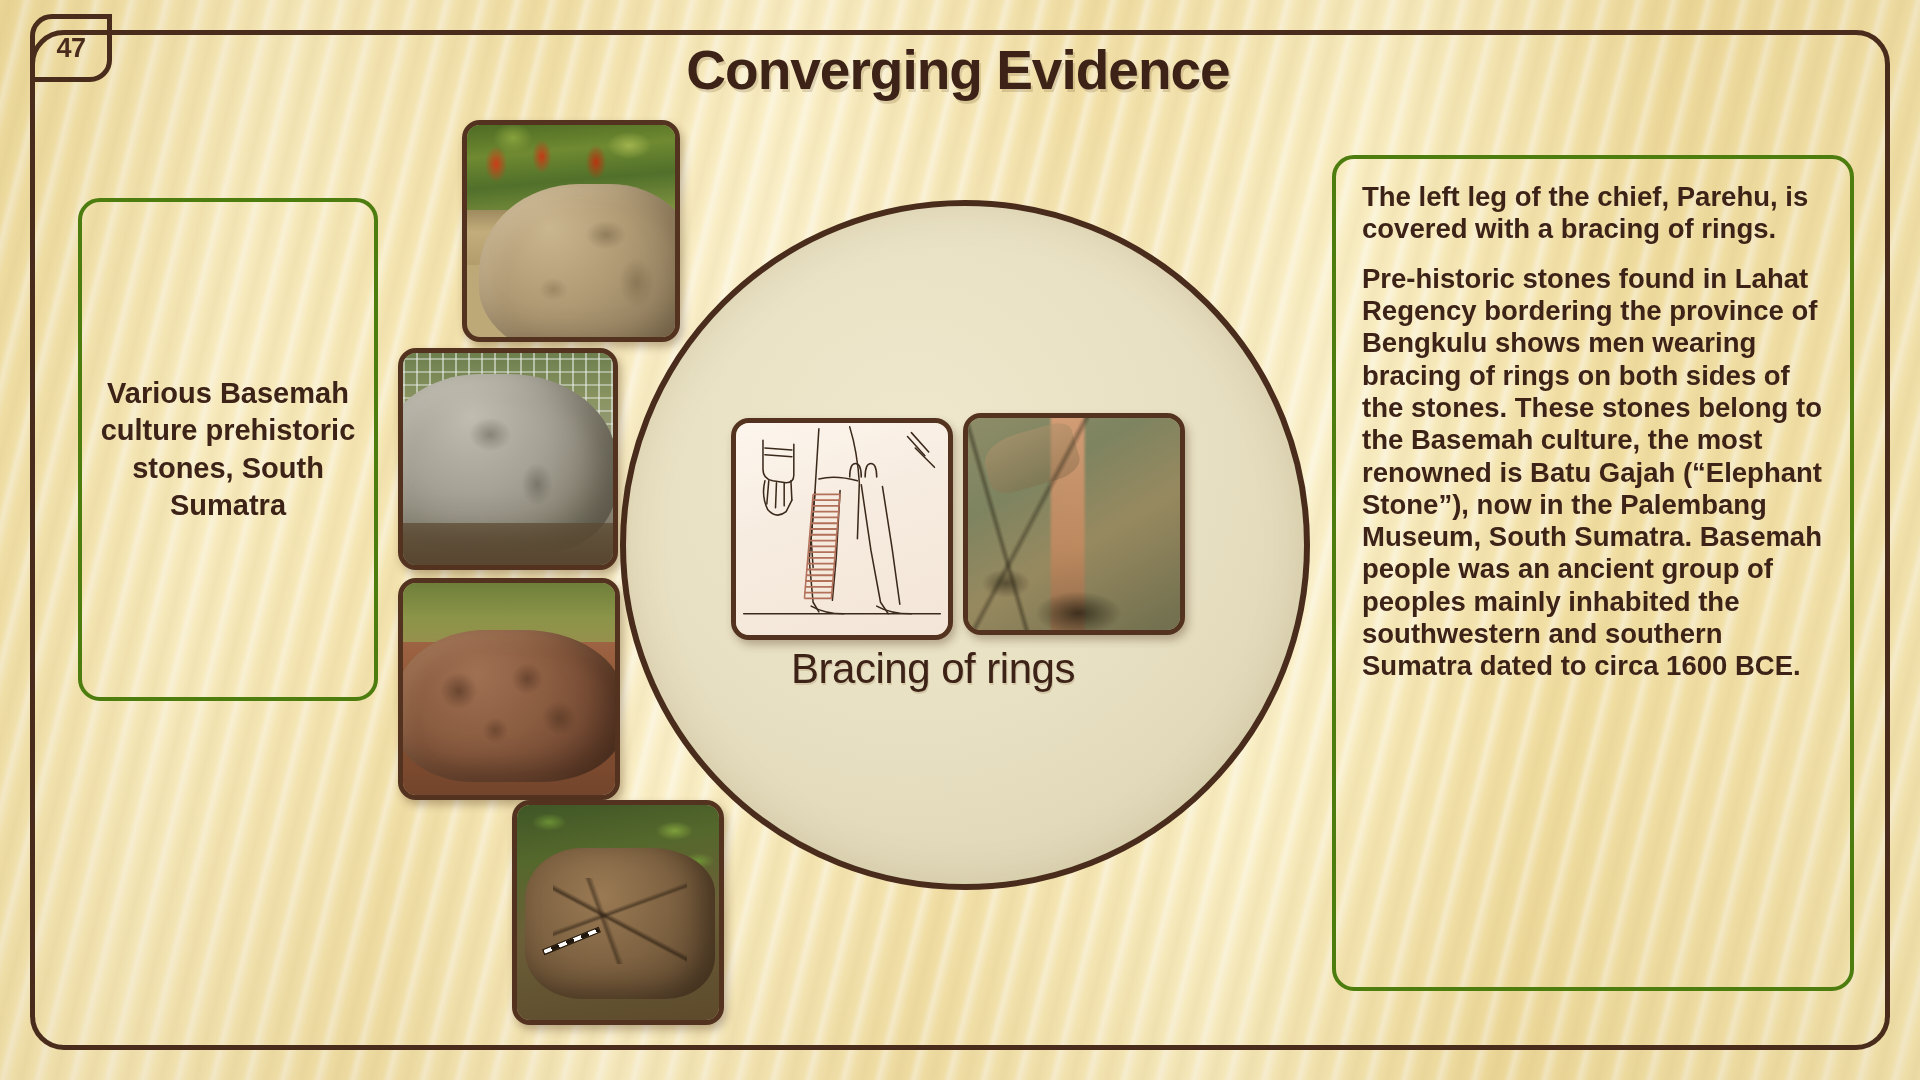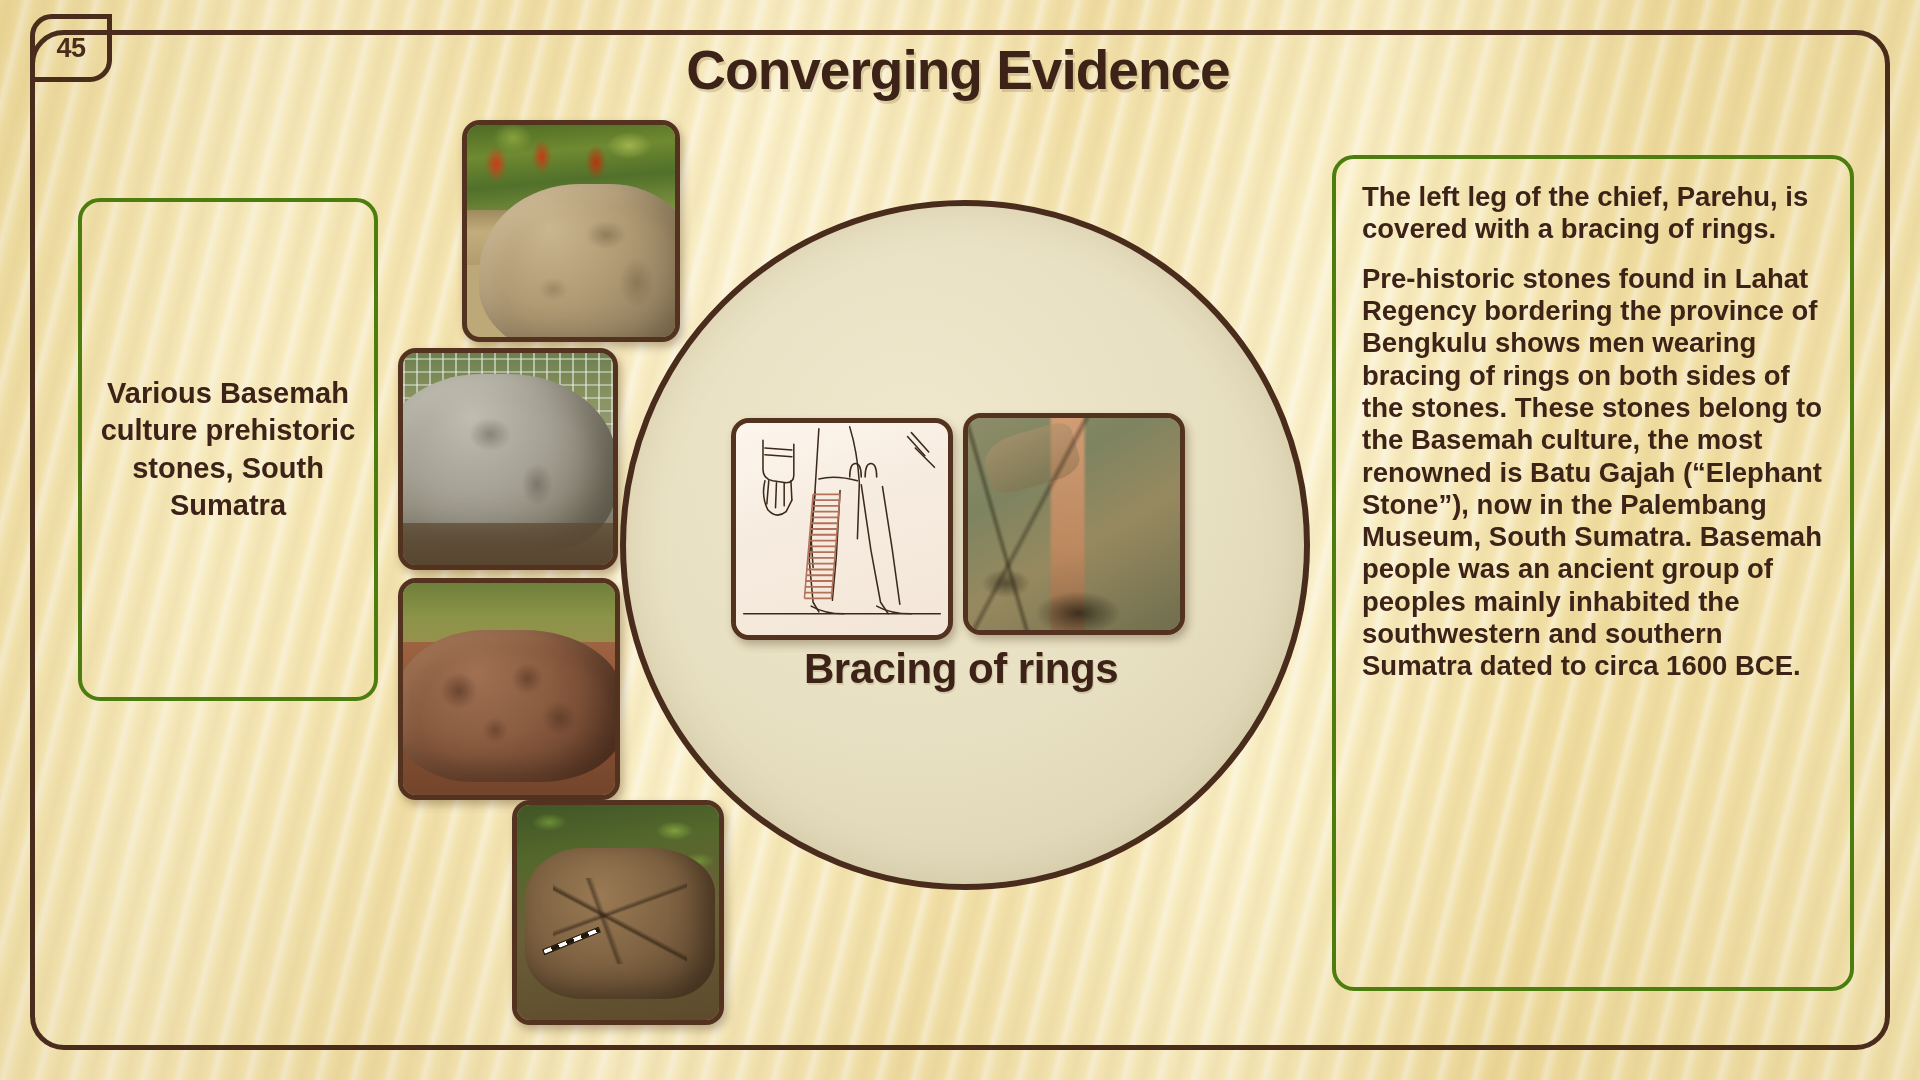--- a/index.html
+++ b/index.html
@@ -168,26 +168,26 @@
     border: 6px solid #4a2c1c;
     background: radial-gradient(circle at 42% 36%,
       #efe8cd 0%,
       #e8e0c2 48%,
       #ded6b6 78%,
       #d3cbaa 100%);
     box-shadow: inset 0 0 40px rgba(150,125,75,0.18);
   }
   .circle-caption {
     position: absolute;
-    left: 616px;
+    left: 588px;
     top: 645px;
     width: 690px;
     text-align: center;
     font-size: 42px;
-    font-weight: bold;
+    font-weight: normal;
     color: #3d2317;
     letter-spacing: -0.5px;
     text-shadow: 1px 2px 0 rgba(120,90,50,0.18);
   }
 
   
   .photo {
     position: absolute;
     border: 5px solid #53331f;
     border-radius: 18px;
@@ -374,21 +374,21 @@
 
 <div class="slide">
 
   <div class="slide-bg-base"></div>
   <div class="slide-bg-stripes"></div>
   <div class="slide-bg-vignette"></div>
 
   <div class="frame"></div>
 
   <div class="page-tab">
-    <span class="page-number">45</span>
+    <span class="page-number">47</span>
   </div>
 
   <div class="title">Converging Evidence</div>
 
   <div class="box left-caption">
     <span>Various Basemah culture prehistoric stones, South Sumatra</span>
   </div>
 
 
   <div class="circle"></div>

